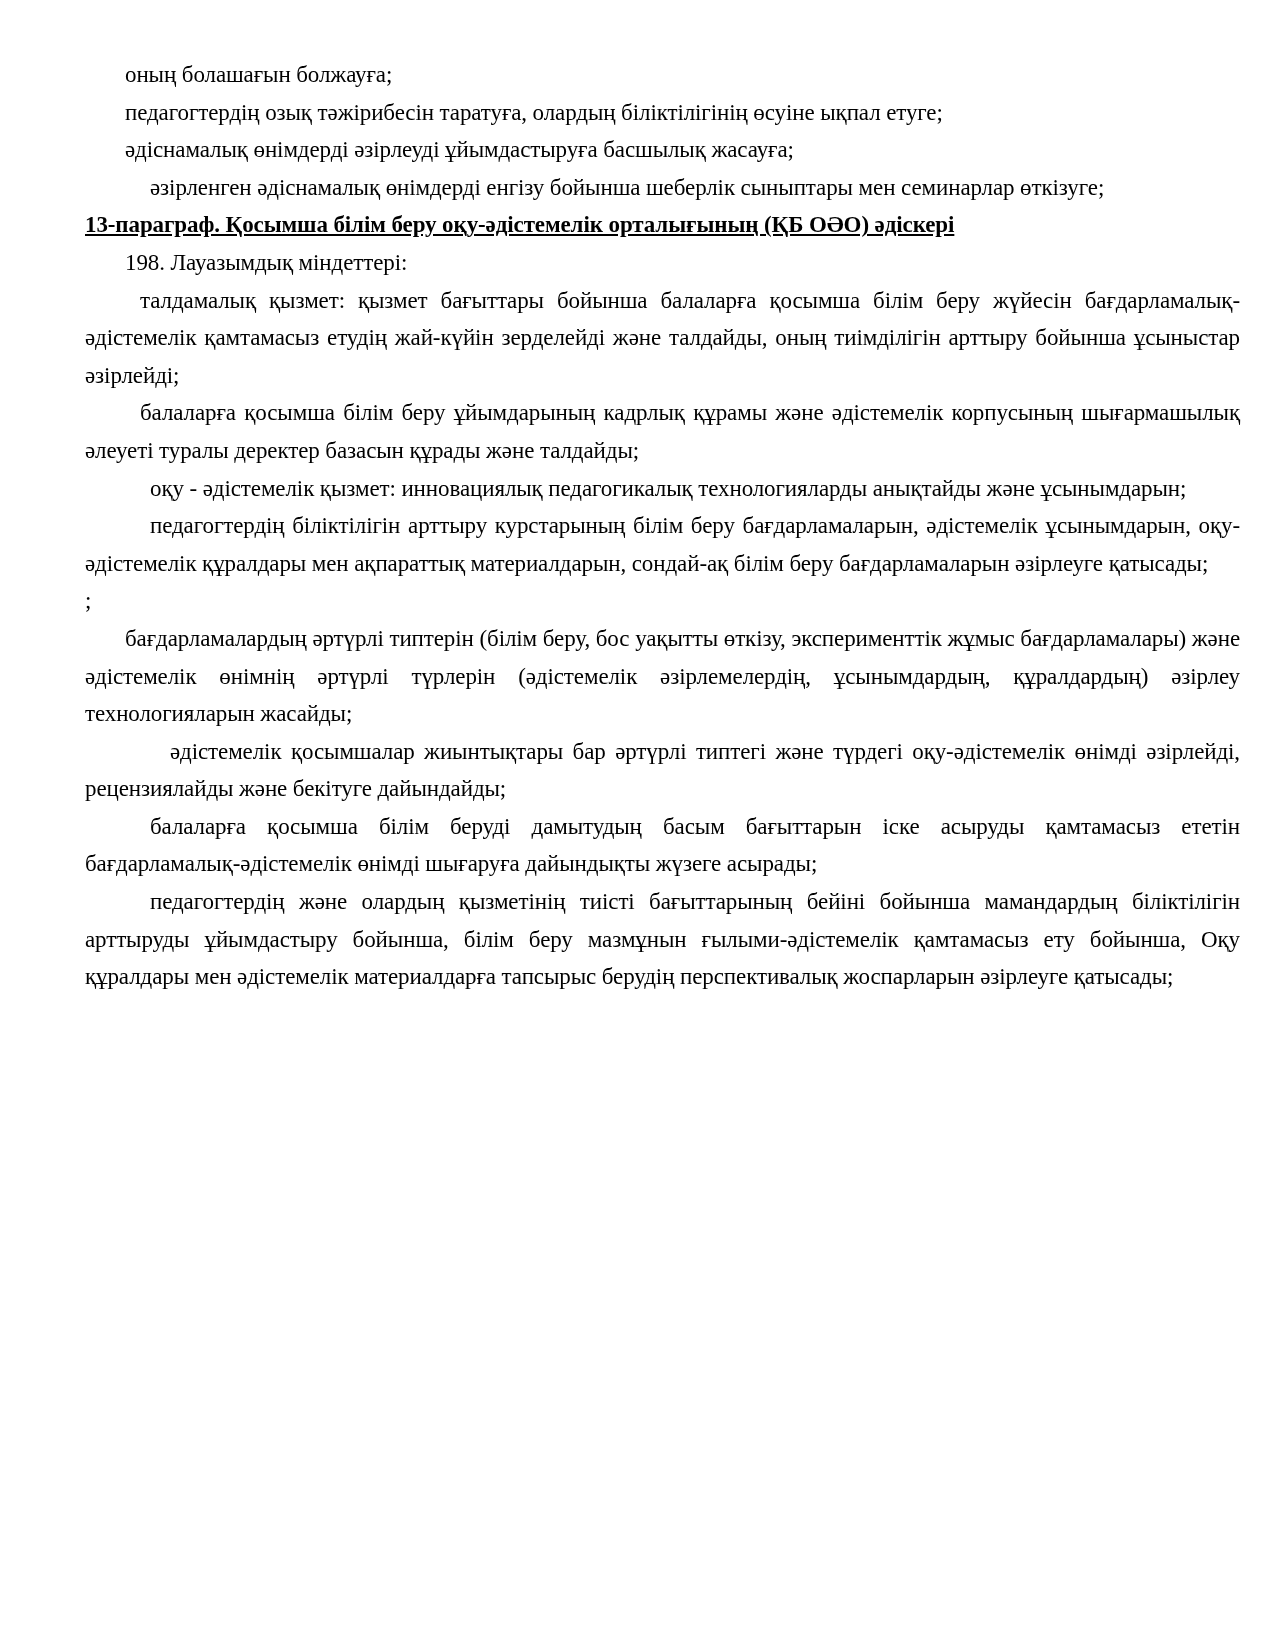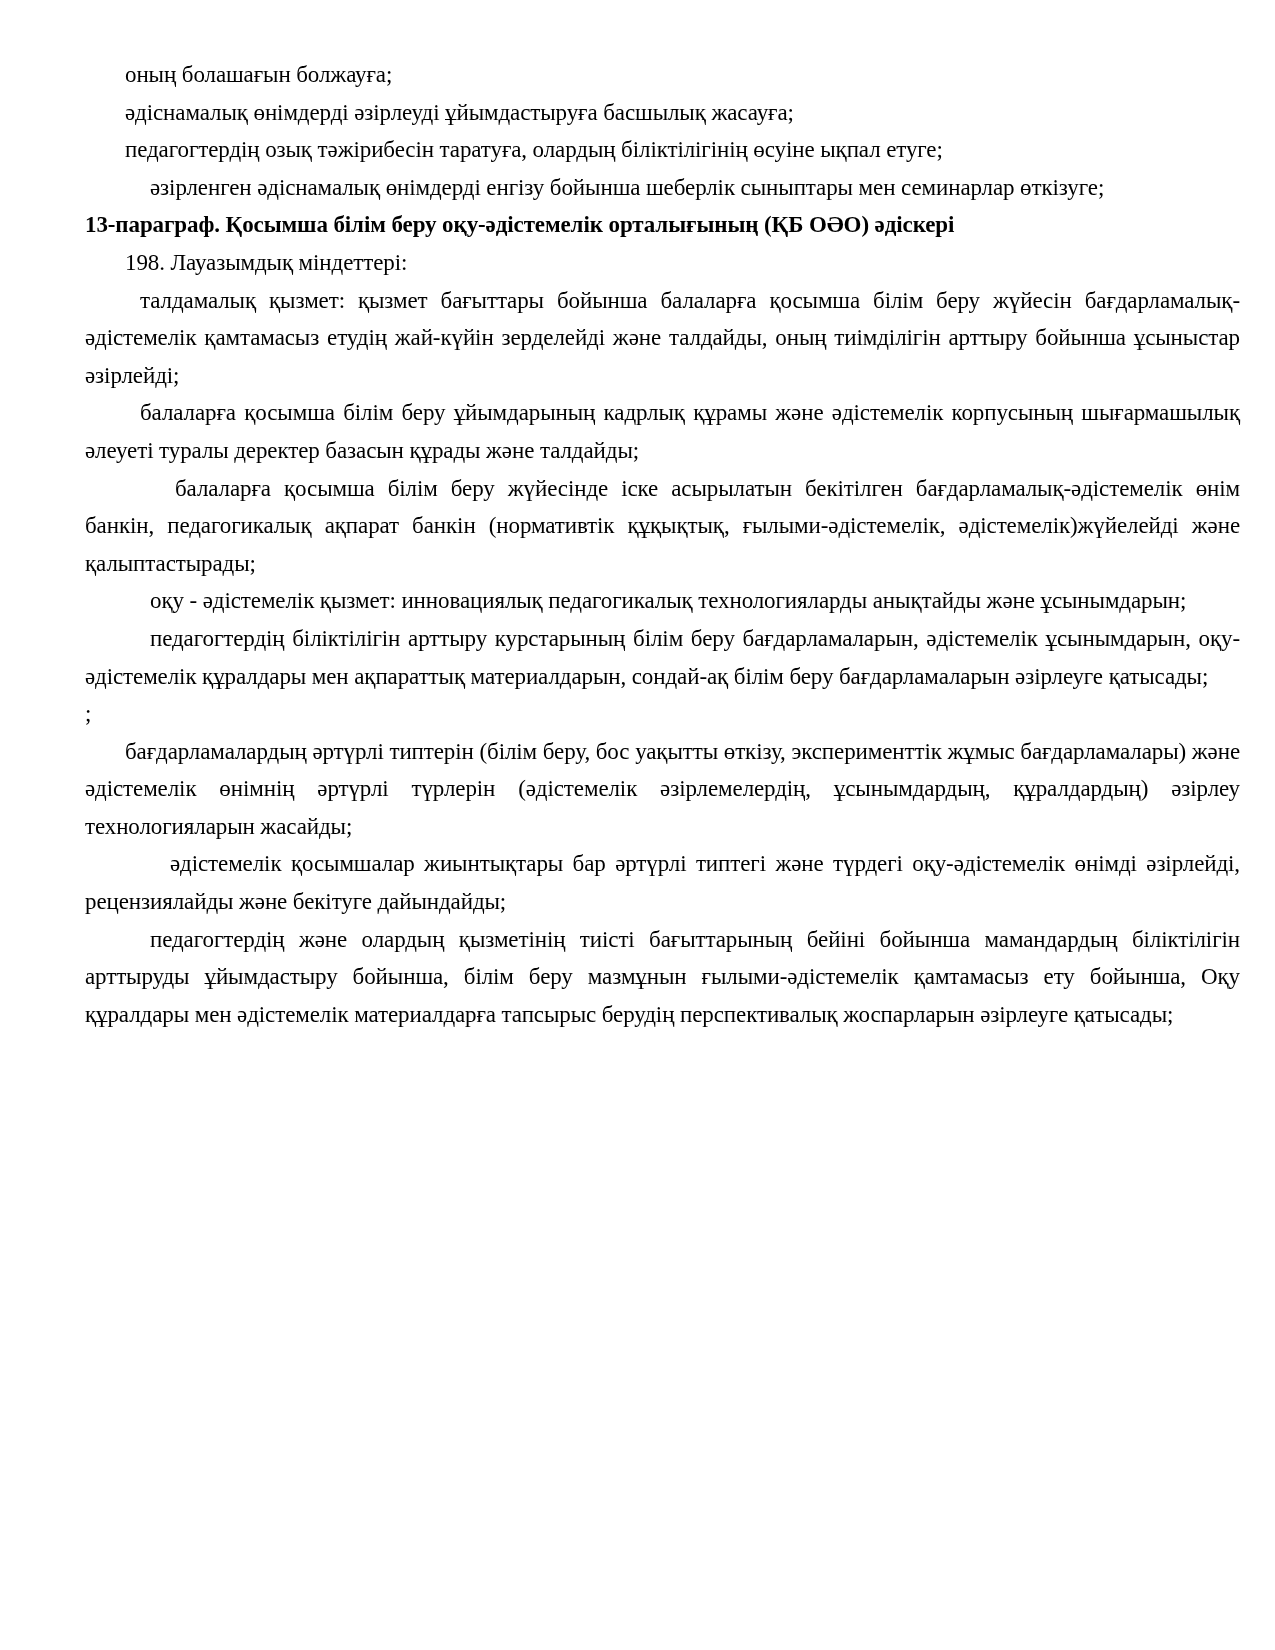--- a/index.html
+++ b/index.html
@@ -23,44 +23,45 @@
   }
   .page p {
     margin: 0;
     text-align: justify;
   }
   .heading {
     font-weight: 700;
     margin: 18px 0 24px 0;
     text-align: left;
     text-indent: 0;
+    text-decoration: underline;
   }
   .i0  { text-indent: 0; }
   .i40 { text-indent: 40px; }
   .i55 { text-indent: 55px; }
   .i65 { text-indent: 65px; }
   .i85 { text-indent: 85px; }
   .i90 { text-indent: 90px; }
 </style>
 </head>
 <body>
 
 <div class="page">
 
   <p class="i40">оның болашағын болжауға;</p>
+  <p class="i40">педагогтердің озық тәжірибесін таратуға, олардың біліктілігінің өсуіне ықпал етуге;</p>
   <p class="i40">әдіснамалық өнімдерді әзірлеуді ұйымдастыруға басшылық жасауға;</p>
-  <p class="i40">педагогтердің озық тәжірибесін таратуға, олардың біліктілігінің өсуіне ықпал етуге;</p>
   <p class="i65">әзірленген әдіснамалық өнімдерді енгізу бойынша шеберлік сыныптары мен семинарлар өткізуге;</p>
 
   <p class="heading">13-параграф. Қосымша білім беру оқу-әдістемелік орталығының (ҚБ ОӘО) әдіскері</p>
 
   <p class="i40">198. Лауазымдық міндеттері:</p>
   <p class="i55">талдамалық қызмет: қызмет бағыттары бойынша балаларға қосымша білім беру жүйесін бағдарламалық-әдістемелік қамтамасыз етудің жай-күйін зерделейді және талдайды, оның тиімділігін арттыру бойынша ұсыныстар әзірлейді;</p>
   <p class="i55">балаларға қосымша білім беру ұйымдарының кадрлық құрамы және әдістемелік корпусының шығармашылық әлеуеті туралы деректер базасын құрады және талдайды;</p>
-  <p class="i90">балаларға қосымша білім беру жүйесінде іске асырылатын бекітілген бағдарламалық-әдістемелік өнім банкін, педагогикалық ақпарат банкін (нормативтік құқықтық, ғылыми-әдістемелік, әдістемелік)жүйелейді және қалыптастырады;</p>
   <p class="i65">оқу - әдістемелік қызмет: инновациялық педагогикалық технологияларды анықтайды және ұсынымдарын;</p>
   <p class="i65">педагогтердің біліктілігін арттыру курстарының білім беру бағдарламаларын, әдістемелік ұсынымдарын, оқу-әдістемелік құралдары мен ақпараттық материалдарын, сондай-ақ білім беру бағдарламаларын әзірлеуге қатысады;</p>
   <p class="i0">;</p>
   <p class="i40">бағдарламалардың әртүрлі типтерін (білім беру, бос уақытты өткізу, эксперименттік жұмыс бағдарламалары) және әдістемелік өнімнің әртүрлі түрлерін (әдістемелік әзірлемелердің, ұсынымдардың, құралдардың) әзірлеу технологияларын жасайды;</p>
   <p class="i85">әдістемелік қосымшалар жиынтықтары бар әртүрлі типтегі және түрдегі оқу-әдістемелік өнімді әзірлейді, рецензиялайды және бекітуге дайындайды;</p>
+  <p class="i65">балаларға қосымша білім беруді дамытудың басым бағыттарын іске асыруды қамтамасыз ететін бағдарламалық-әдістемелік өнімді шығаруға дайындықты жүзеге асырады;</p>
   <p class="i65">педагогтердің және олардың қызметінің тиісті бағыттарының бейіні бойынша мамандардың біліктілігін арттыруды ұйымдастыру бойынша, білім беру мазмұнын ғылыми-әдістемелік қамтамасыз ету бойынша, Оқу құралдары мен әдістемелік материалдарға тапсырыс берудің перспективалық жоспарларын әзірлеуге қатысады;</p>
 
 </div>
 
 </body></html>

